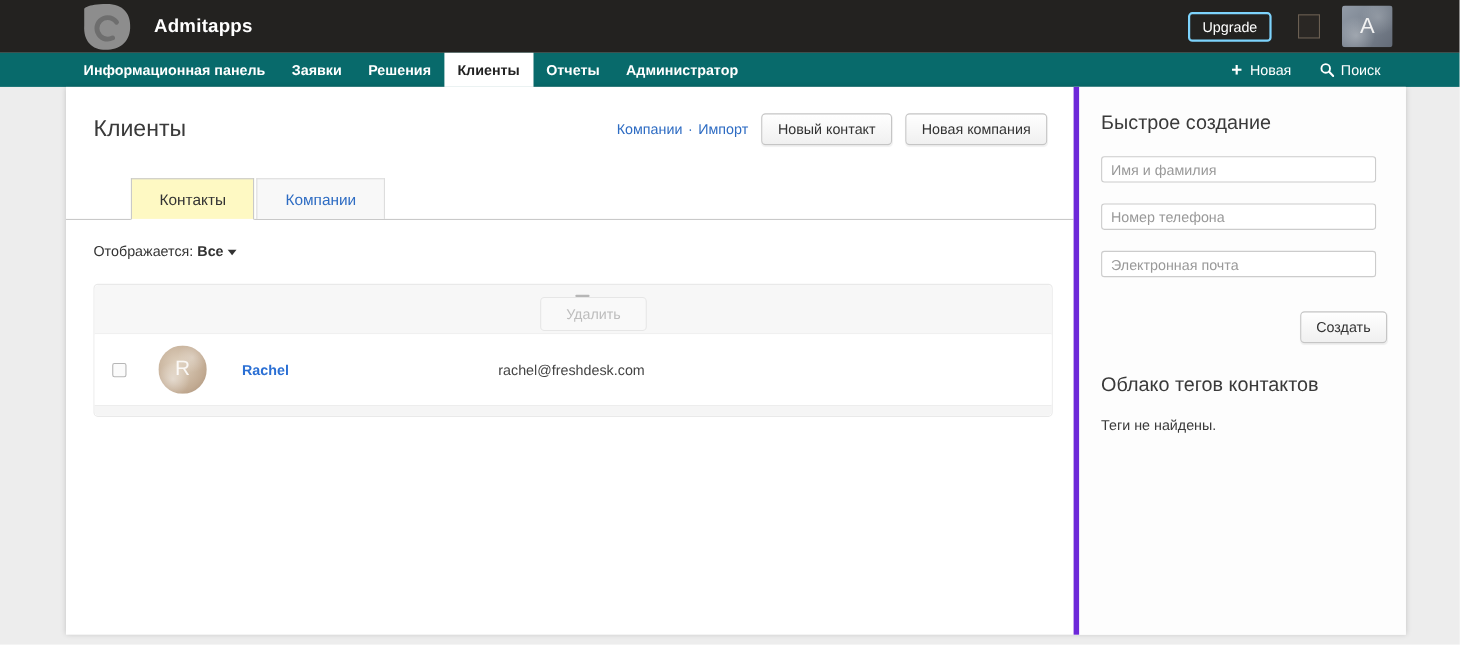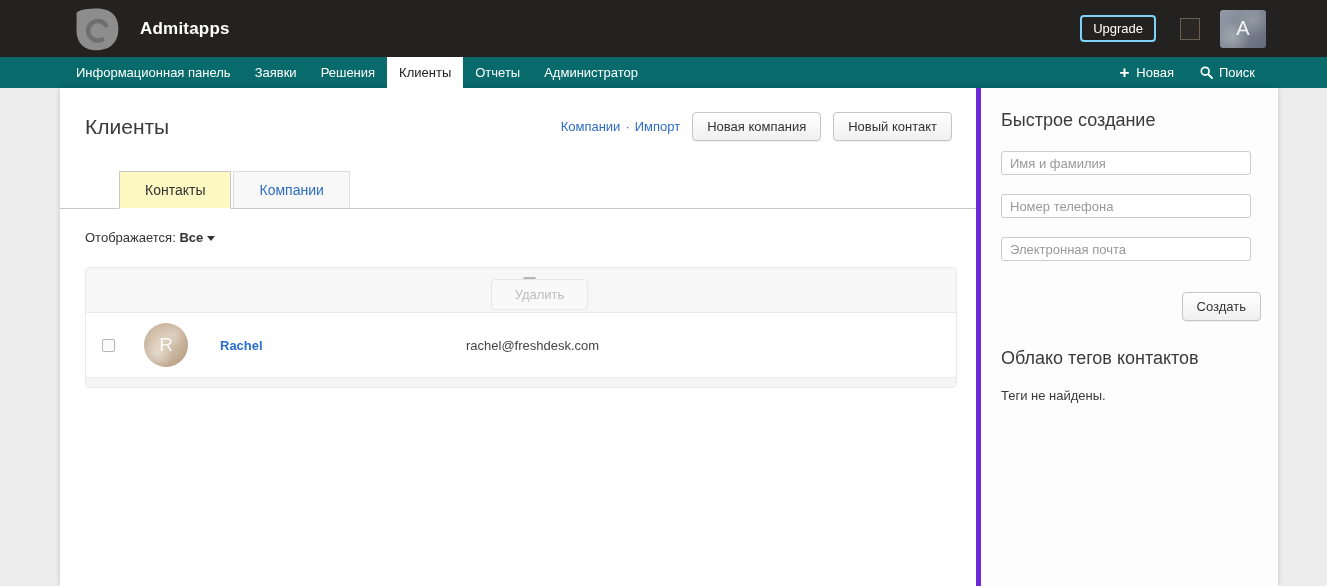--- a/index.html
+++ b/index.html
@@ -6,21 +6,21 @@
   html,body { margin:0; padding:0; }
   body {
     width:1327px; height:586px;
     background:#ededed;
     font-family:"Liberation Sans", sans-serif;
     font-size:13px; color:#333;
     overflow:hidden;
   }
   
   .topbar {
-    height:57px; background:#232220;
+    height:48px; background:#232220;
     display:flex; align-items:center;
   }
   .logo-wrap { margin-left:70px; width:56px; height:50px; display:flex; align-items:center; }
   .brand-title { color:#fff; font-size:17px; font-weight:bold; margin-left:14px; letter-spacing:.2px; }
   .topbar-right { margin-left:auto; display:flex; align-items:center; margin-right:61px; }
   .upgrade-btn {
     background:transparent; color:#fff; font-size:13px;
     border:2px solid #7dd3fc; border-radius:4px;
     padding:4px 11px; cursor:pointer; font-family:inherit;
   }
@@ -35,21 +35,21 @@
       radial-gradient(circle at 72% 28%, rgba(255,255,255,.18), rgba(255,255,255,0) 38%),
       linear-gradient(135deg,#939ca8 0%,#78818d 55%,#636b77 100%);
     display:flex; align-items:center; justify-content:center;
     color:#f2f2f2; font-size:20px;
   }
   
   .nav {
     height:31px; background:#086a6b;
     display:flex; align-items:stretch; font-size:13px;
   }
-  .nav-items { display:flex; margin-left:64px; }
+  .nav-items { display:flex; margin-left:64px;font-weight:bold; }
   .nav-item {
     color:#fff; line-height:31px; padding:0 12px;
     white-space:nowrap; cursor:pointer;
   }
   .nav-item.active { background:#fff; color:#222; }
   .nav-right { margin-left:auto; display:flex; align-items:center; margin-right:72px; }
   .nav-action { display:flex; align-items:center; color:#fff; cursor:pointer; margin-left:26px; }
   .plus-glyph { font-size:17px; font-weight:bold; margin-right:7px; line-height:1; }
   .nav-action svg { margin-right:6px; }
   
@@ -124,21 +124,21 @@
   .contact-avatar {
     width:44px; height:44px; border-radius:50%; margin-left:29px;
     background:
       radial-gradient(circle at 30% 70%, rgba(255,255,255,.45), rgba(255,255,255,0) 35%),
       radial-gradient(circle at 70% 25%, rgba(255,255,255,.3), rgba(255,255,255,0) 30%),
       radial-gradient(circle at 40% 40%, #e0d2c0, #c2ab93 65%, #a78e76);
     display:flex; align-items:center; justify-content:center;
     color:rgba(255,255,255,.85); font-size:19px;
   }
   .contact-name { margin-left:12px; font-weight:bold; color:#2a6fd4; text-decoration:none; cursor:pointer;padding-left:20px; }
-  .contact-email { position:absolute; left:380px; color:#444; }
+  .contact-email { position:absolute; left:367px; color:#444; }
   .table-footer { height:10px; background:#f5f5f5; border-top:1px solid #ececec; border-radius:0 0 4px 4px; }
   
   .sidebar {
     flex:1; border-left:5px solid #6d28d9; background:#fdfdfd;
     padding:22px 0 0 20px;
   }
   .sidebar-title { font-size:18px; font-weight:normal; color:#3a3a3a; margin:0; }
   .qc-input {
     display:block; width:250px; margin-top:20px;
     border:1px solid #ccc; border-radius:3px;
@@ -195,22 +195,22 @@
 
 <div class="page">
 
   <section class="main">
     <div class="main-header">
       <h1 class="page-title">Клиенты</h1>
       <div class="header-actions">
         <a class="link">Компании</a>
         <span class="link-sep">·</span>
         <a class="link">Импорт</a>
+        <button class="btn">Новый контакт</button>
         <button class="btn">Новая компания</button>
-        <button class="btn">Новый контакт</button>
       </div>
     </div>
 
     <div class="tabs">
       <div class="tab active">Контакты</div>
       <div class="tab inactive">Компании</div>
     </div>
 
     <div class="filter-row">
       <span>Отображается:</span>

